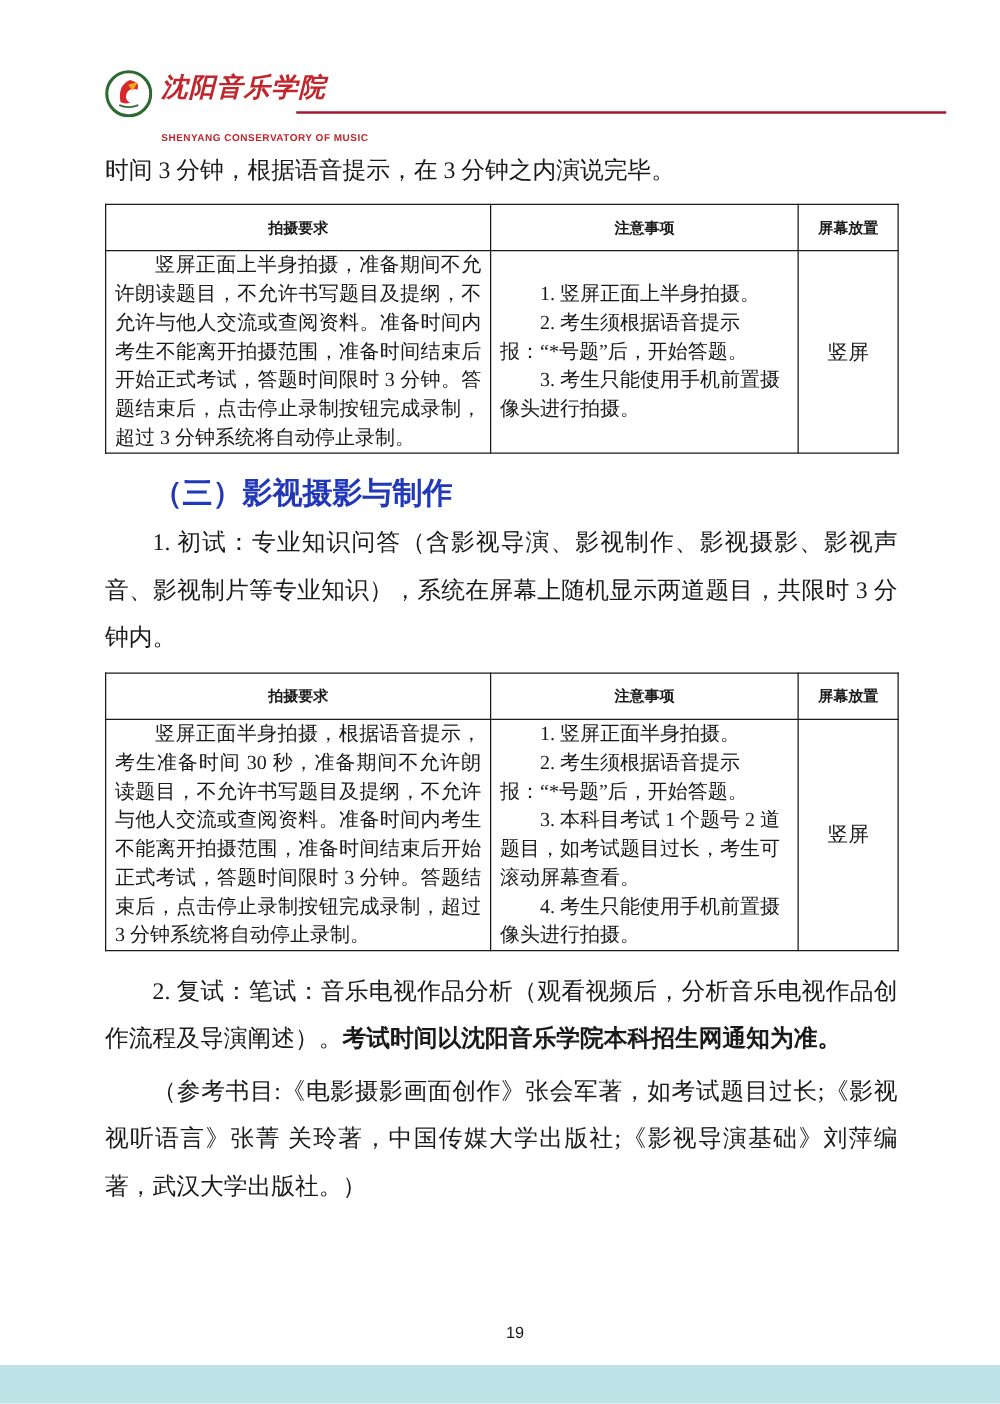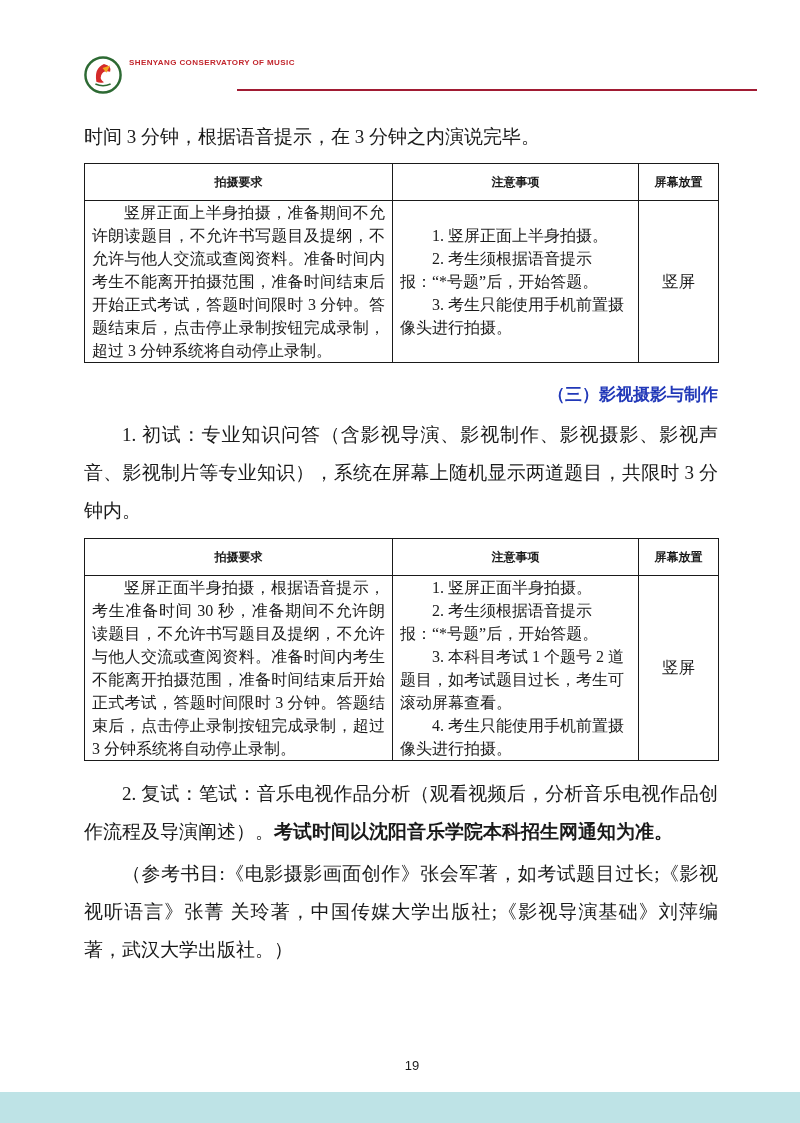--- a/index.html
+++ b/index.html
@@ -21,39 +21,39 @@
   .brand { margin-left: 7px; margin-top: 2px; }
   .brand-cn {
     font-size: 21px; font-weight: bold; font-style: italic;
     color: #c2262d; letter-spacing: 1px; line-height: 24px;
     font-family: "Liberation Serif", "DejaVu Serif", serif;
   }
   .brand-en {
     font-size: 8px; font-weight: bold; color: #c2262d;
     letter-spacing: 0.4px; line-height: 9px;
     font-family: "Liberation Sans", "DejaVu Sans", sans-serif;
+    margin-top: 24px;
   }
   .header-rule {
     position: absolute; left: 237px; right: 43px; top: 89px;
     height: 2px; background: #a11b33;
   }
 
   
   .content { position: absolute; left: 84px; top: 118px; width: 634px; }
   .para {
     font-size: 19px; line-height: 38px; text-align: justify;
     text-justify: inter-ideograph;
   }
   .indent2 { text-indent: 2em; }
 
   .section-heading {
     margin-top: 17px; margin-left: 38px;
-    font-size: 17px; font-weight: bold; color: #2138b8; line-height: 30px;
+    font-size: 24px; font-weight: bold; color: #2138b8; line-height: 30px;
     font-family: "Liberation Sans", "DejaVu Sans", sans-serif;
-    text-align: right;
   }
 
   table.req-table {
     width: 634px; border-collapse: collapse; table-layout: fixed;
     margin-top: 7px;
     font-size: 16px;
   }
   table.req-table th, table.req-table td {
     border: 1.5px solid #1a1a1a;
     vertical-align: middle;
@@ -90,20 +90,21 @@
 <div class="page">
 
   <div class="header">
     <svg class="emblem" viewBox="0 0 40 40" aria-hidden="true">
       <circle cx="20" cy="20" r="18.5" fill="#ffffff" stroke="#2d6a33" stroke-width="2.6"></circle>
       <path d="M13 27 Q10.5 13 21 8.5 Q29.5 10.5 27.5 16.5 Q20 14.5 18 20.5 Q16.5 25 21 27.5 Q17 29 13 27 Z" fill="#d42a2a"></path>
       <path d="M19.5 12.5 L27.5 10 L23.5 17.5 Z" fill="#f2a81d"></path>
       <path d="M12 29.5 Q20 33 28 29.5" stroke="#2d6a33" stroke-width="1.6" fill="none"></path>
     </svg>
     <div class="brand">
+      <div class="brand-cn">沈阳音乐学院</div>
       <div class="brand-en">SHENYANG CONSERVATORY OF MUSIC</div>
     </div>
   </div>
   <div class="header-rule"></div>
 
   <div class="content">
 
     <p class="para">时间 3 分钟，根据语音提示，在 3 分钟之内演说完毕。</p>
 
     <table class="req-table" id="table1">

